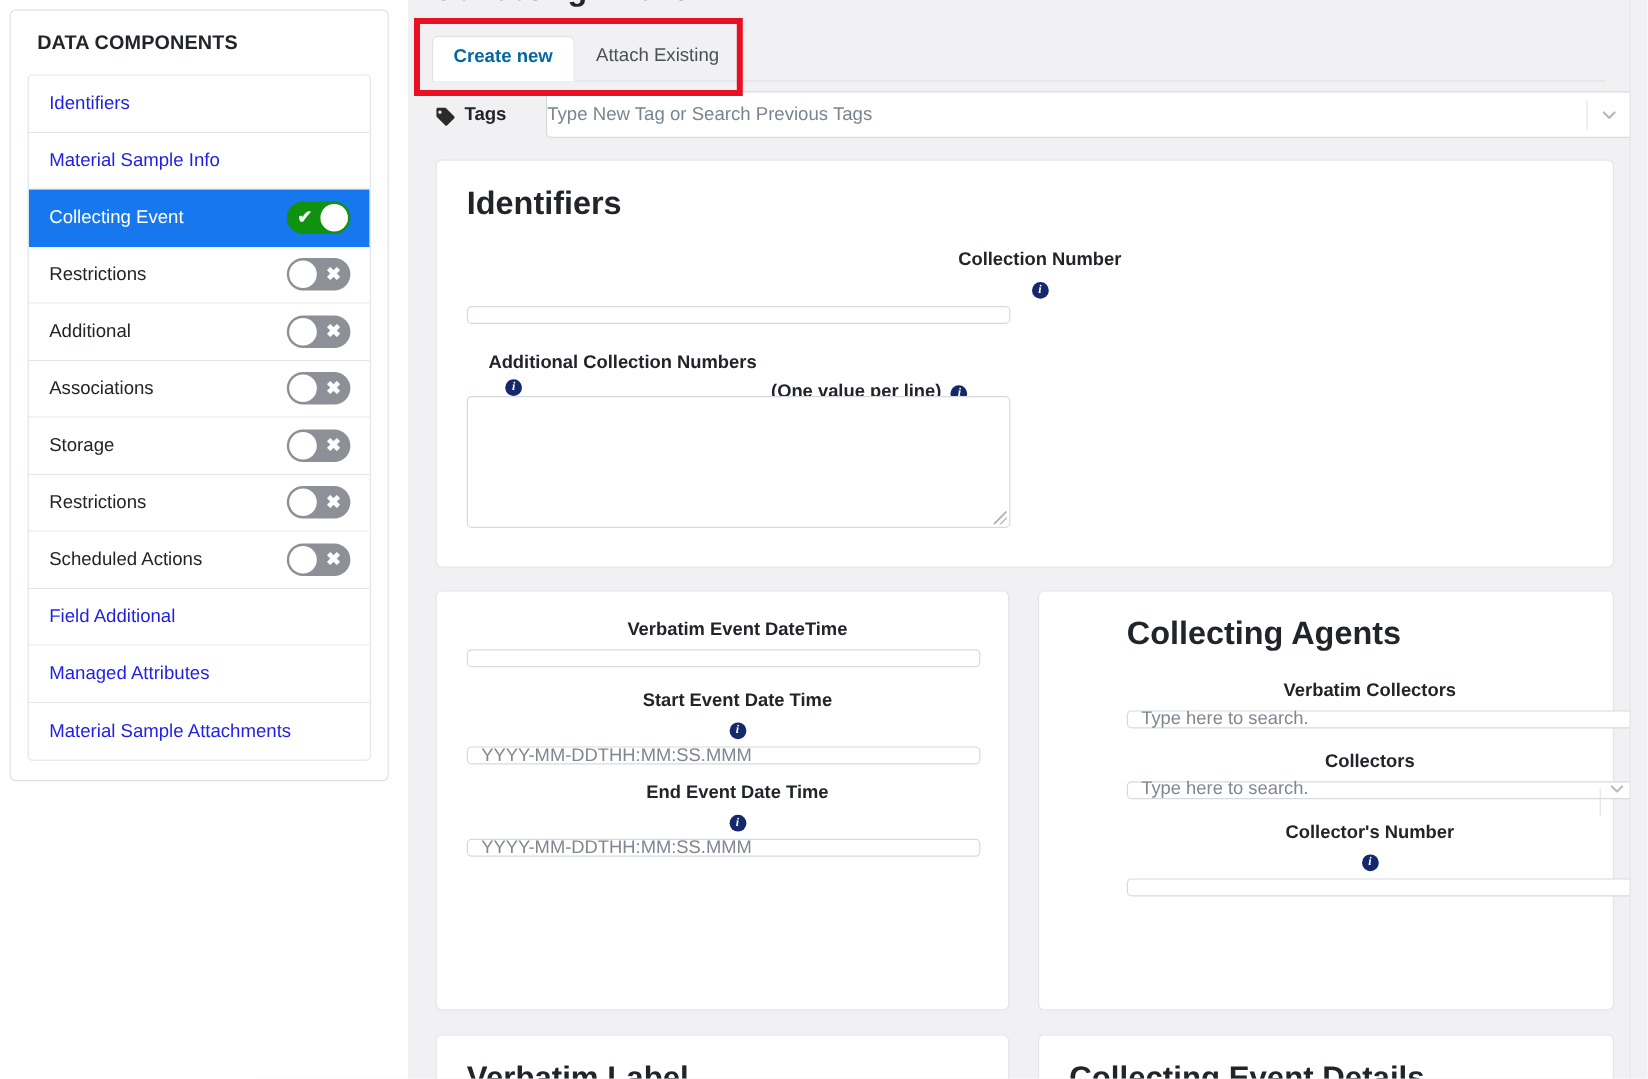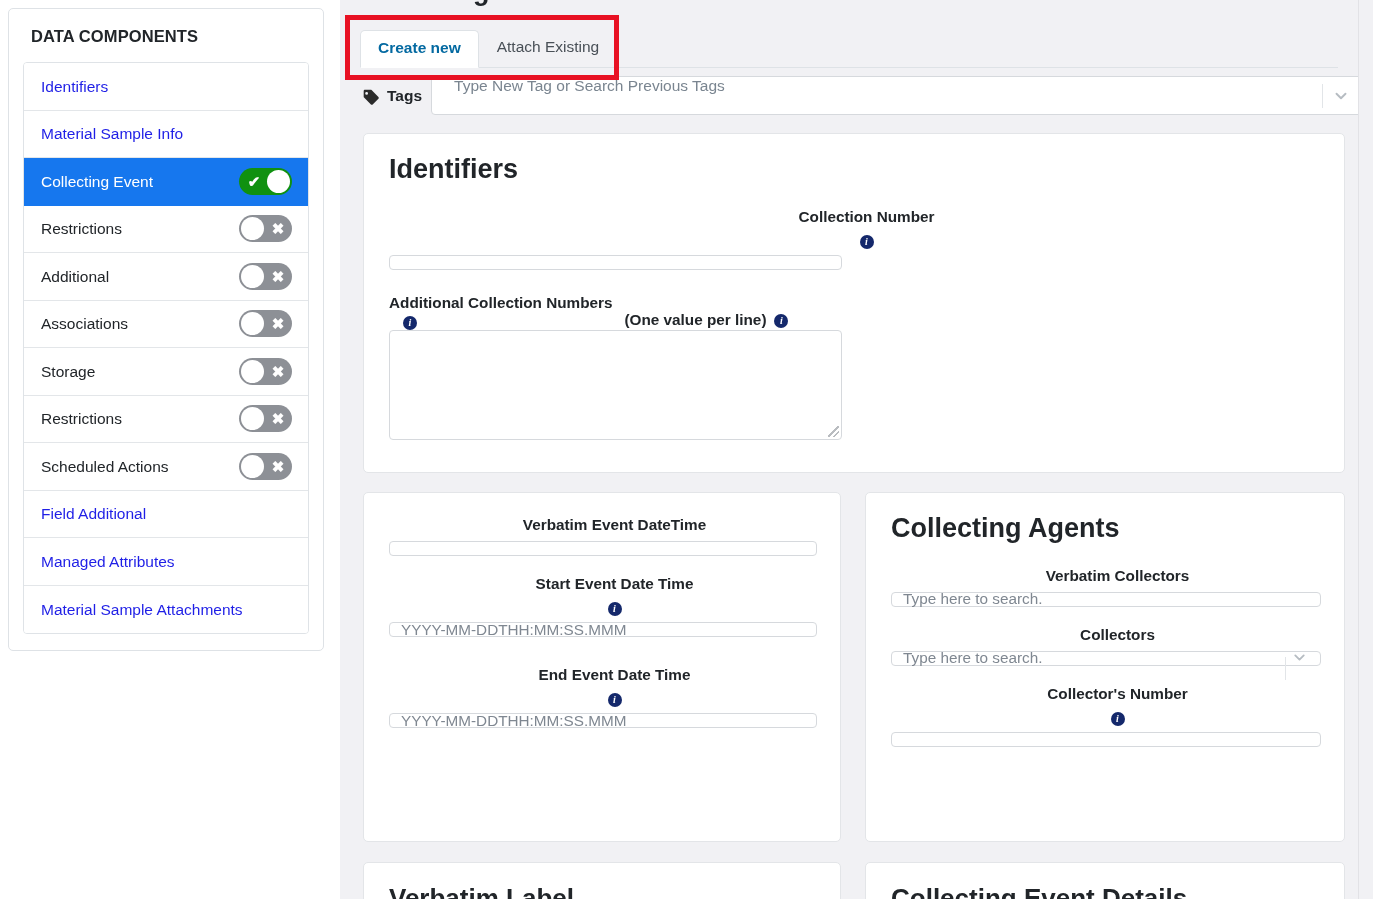--- a/index.html
+++ b/index.html
@@ -215,23 +215,25 @@
     color: #212529;
     margin-right: 9px;
   }
   .tags-select {
     flex: 1 1 auto;
     height: 39px;
     background: #ffffff;
     border: 1px solid #d6d9dd;
     border-radius: 4px;
     display: flex;
-    box-sizing: border-box;
-    padding-left: 22px;
-    position: relative;
+    align-items: center;
+    box-sizing: border-box;
+    padding-left: 0;
+    position: relative;
+    margin-left: 24px;
   }
   .tags-select .ph {
     color: #7a8590;
     font-size: 15.5px;
   }
   .sel-sep {
     position: absolute;
     right: 38px;
     top: 7px;
     width: 1px;
@@ -251,21 +253,21 @@
   
   .card {
     position: absolute;
     background: #ffffff;
     border: 1px solid #e3e5e8;
     border-radius: 5px;
     box-sizing: border-box;
   }
   .card-identifiers { left: 23px; top: 133px; width: 982px; height: 340px; }
   .card-date        { left: 23px; top: 492px; width: 478px; height: 350px; }
-  .card-agents      { left: 525px; top: 492px; width: 480px; height: 350px; }
+  .card-agents      { left: 525px; top: 492px; width: 480px; height: 350px; padding-left: 48px; }
   .card-verbatim    { left: 23px; top: 862px; width: 478px; height: 200px; }
   .card-details     { left: 525px; top: 862px; width: 480px; height: 200px; }
 
   .card-h {
     font-size: 27px;
     font-weight: bold;
     color: #212529;
     margin: 21px 0 0 25px;
     line-height: 1.1;
   }
@@ -448,21 +450,21 @@
         <div class="fld-label">
           <span>Collection Number</span>
           <span class="info-icon" style="background: rgb(20, 40, 107);">i</span>
         </div>
         <div class="inp" style="width:453px;">
           <span></span>
         </div>
       </div>
 
       <div class="fld" style="margin-top:24px;">
-        <div style="display:flex; align-items:center; width:455px;">
+        <div style="display:flex; align-items:flex-end; width:455px;margin-left:18px;">
           <div style="flex:0 0 auto; max-width:262px;">
             <div class="fld-label" style="display:block;">
               <span>Additional Collection Numbers</span>
               <span class="info-icon" style="margin-left: 14px; display: block; margin-top: 3px; background: rgb(20, 40, 107);">i</span>
             </div>
           </div>
           <div class="one-per-line" style="margin-left:12px; margin-top:11px;">
             <span>(One value per line)</span>
             <span class="info-icon" style="background: rgb(20, 40, 107);">i</span>
           </div>
@@ -487,21 +489,21 @@
       <div class="fld" style="margin-top:19px;">
         <div class="fld-label">
           <span>Start Event Date Time</span>
           <span class="info-icon" style="background: rgb(20, 40, 107);">i</span>
         </div>
         <div class="inp" style="width:428px;">
           <span class="ph">YYYY-MM-DDTHH:MM:SS.MMM</span>
         </div>
       </div>
 
-      <div class="fld" style="margin-top:29px;">
+      <div class="fld" style="margin-top:15px;">
         <div class="fld-label">
           <span>End Event Date Time</span>
           <span class="info-icon" style="background: rgb(20, 40, 107);">i</span>
         </div>
         <div class="inp" style="width:428px;">
           <span class="ph">YYYY-MM-DDTHH:MM:SS.MMM</span>
         </div>
       </div>
     </div>
 

